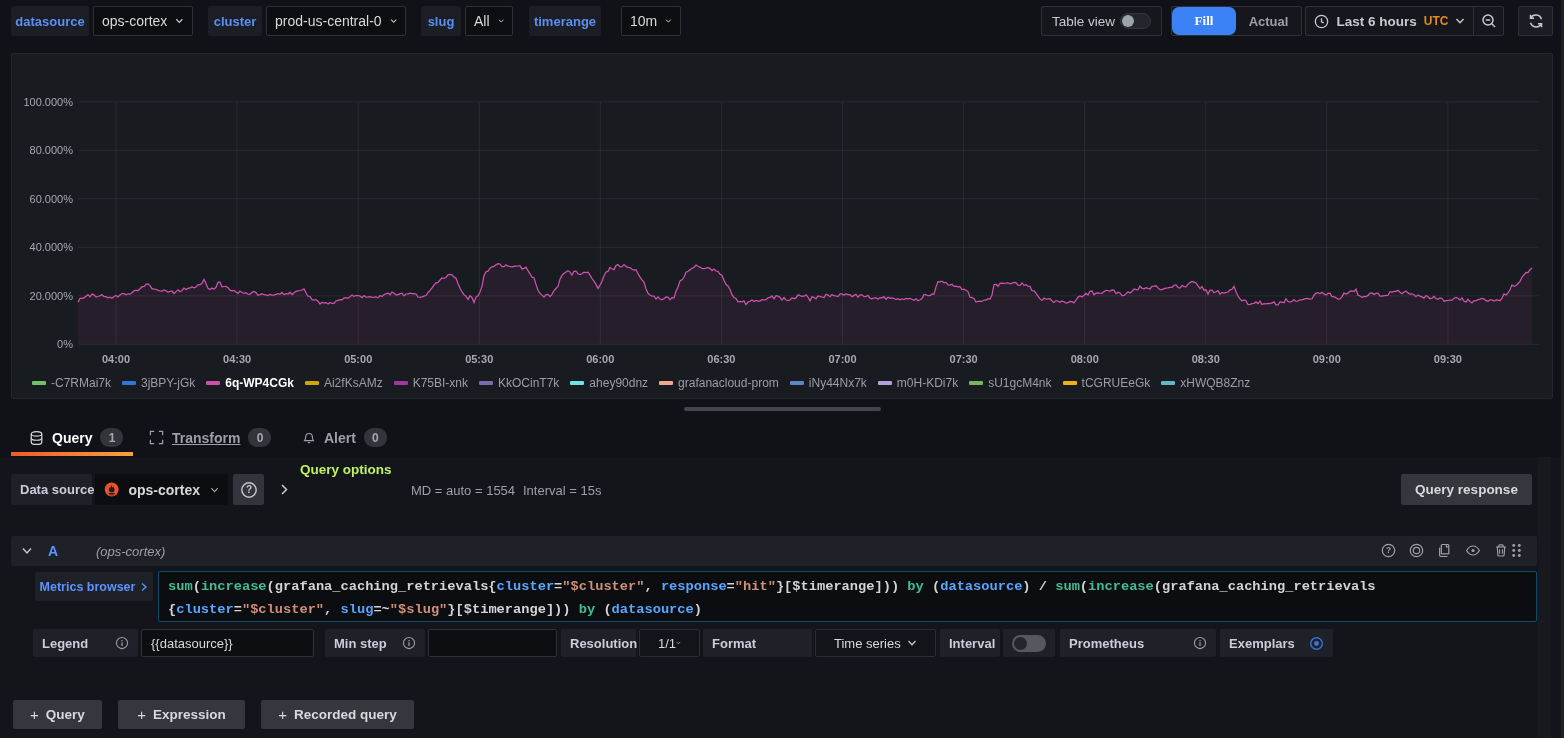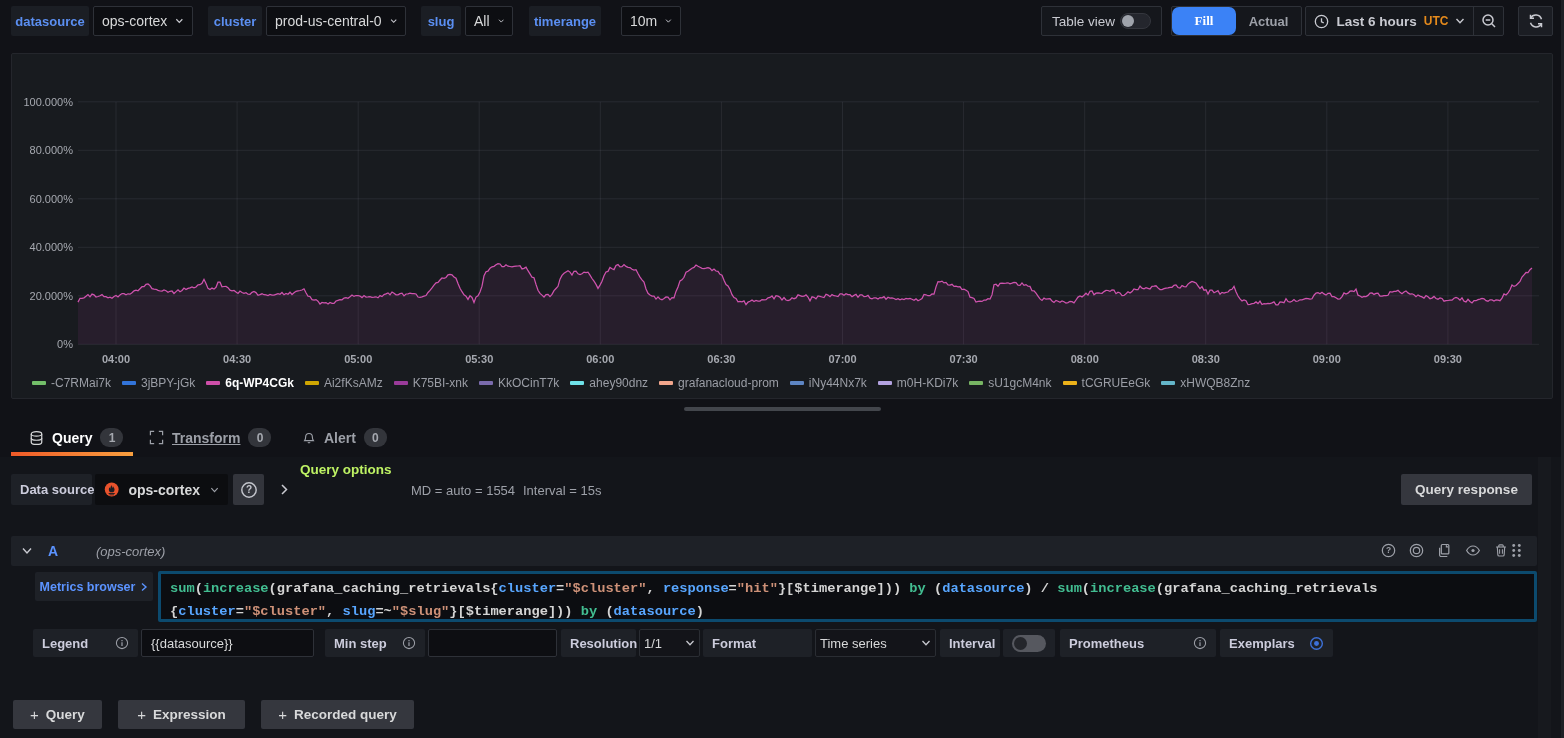--- a/index.html
+++ b/index.html
@@ -20,27 +20,27 @@
 .li { display:flex; align-items:center; margin-right:11px; white-space:nowrap; }
 .sw { width:14px; height:4px; border-radius:1px; margin-right:5px; }
 .ln { font-size:12px; color:#9b9ea6; }
 .ln.sel { color:#ffffff; font-weight:700; }
 
 .tab { position:absolute; display:flex; align-items:center; }
 .tabtxt { font-size:14px; font-weight:600; }
 .badge { background:#33353b; color:#a5a8af; border-radius:9px; font-size:12px; font-weight:600; height:19px; min-width:23px; display:flex; align-items:center; justify-content:center; margin-left:8px; padding:0 7px;}
 
 .flabel { position:absolute; background:#1e2127; border-radius:2px; display:flex; align-items:center; color:#ccccdc; font-size:13px; font-weight:600; padding:0 9px; white-space:nowrap; }
-.fsel { position:absolute; background:#131419; border:1px solid #2a2d33; border-radius:2px; display:flex; align-items:center; color:#d8d9da; font-size:13px; padding:0 4px; white-space:nowrap; }
+.fsel { position:absolute; background:#131419; border:1px solid #2a2d33; border-radius:2px; display:flex; align-items:center; color:#d8d9da; font-size:13px; padding:0 18px; white-space:nowrap; }
 .finput { position:absolute; background:#0d0e12; border:1px solid #2e3138; border-radius:2px; display:flex; align-items:center; color:#d8d9da; font-size:13px; padding:0 9px; white-space:nowrap; }
 .btn { position:absolute; background:#35373e; border-radius:2px; display:flex; align-items:center; justify-content:center; color:#d8d9da; font-size:13.5px; font-weight:600; }
 .icon { display:inline-block; vertical-align:middle; }
 .qicons svg { margin-left:13px; }
 
-#code { position:absolute; left:158px; top:571px; width:1379px; height:51px; background:#0c0d11; border:3px solid #0c4a6e; border-radius:2px; font-family:"Liberation Mono", monospace; font-size:13.7px; font-weight:700; line-height:22.5px; padding:4px 0 0 9px; white-space:pre; color:#d4d4d4; letter-spacing:0px; }
+#code { position:absolute; left:158px; top:571px; width:1379px; height:51px; background:#0c0d11; border:1px solid #0c4a6e; border-radius:2px; font-family:"Liberation Mono", monospace; font-size:13.7px; font-weight:700; line-height:22.5px; padding:4px 0 0 9px; white-space:pre; color:#d4d4d4; letter-spacing:0px; }
 .fn { color:#42bd91; } .lbl { color:#58a6ff; } .str { color:#ce9178; }
 </style>
 </head>
 <body>
 <div class="abs" style="left:0; top:457px; width:1561px; height:281px; background:#13151a;"></div>
 
 <div class="chip" style="left:11px; width:78px;">datasource</div>
 <div class="vval" style="left:93px; width:100px;">ops-cortex<svg class="chev" viewBox="0 0 10 10">
       <path d="M1.5 3 L5 6.7 L8.5 3" stroke="#c8c9cf" stroke-width="1.4" fill="none"></path>
     </svg></div>

